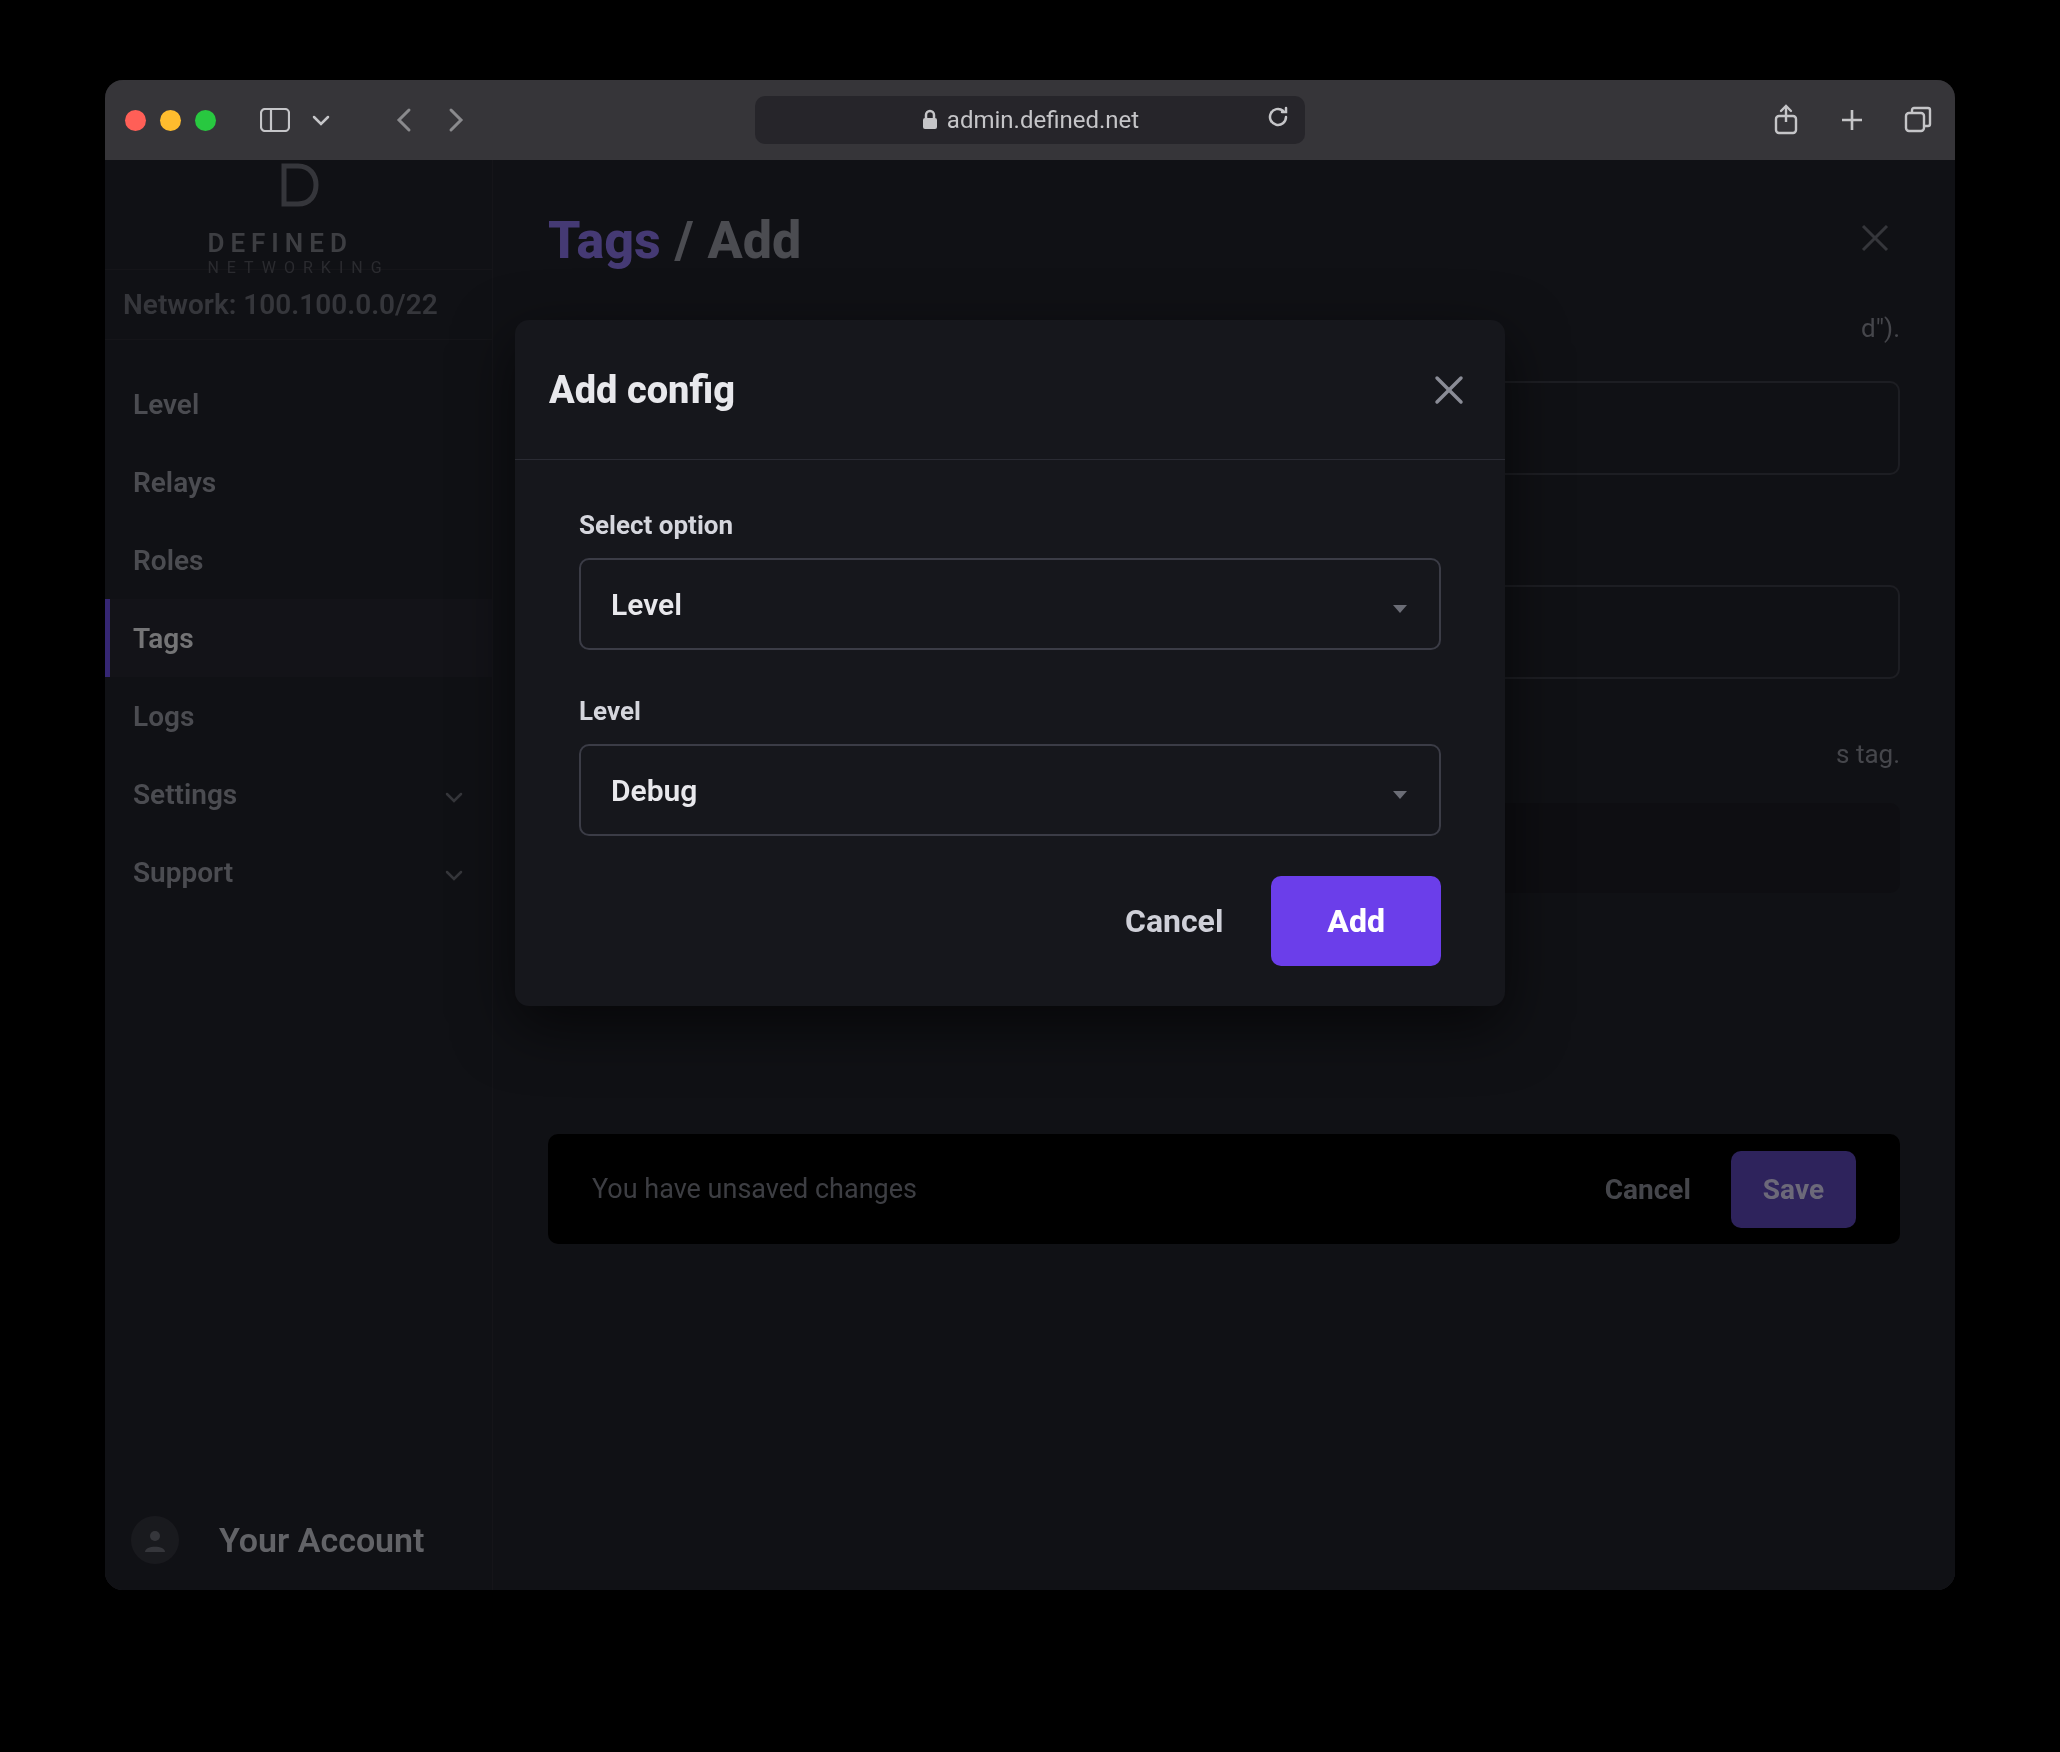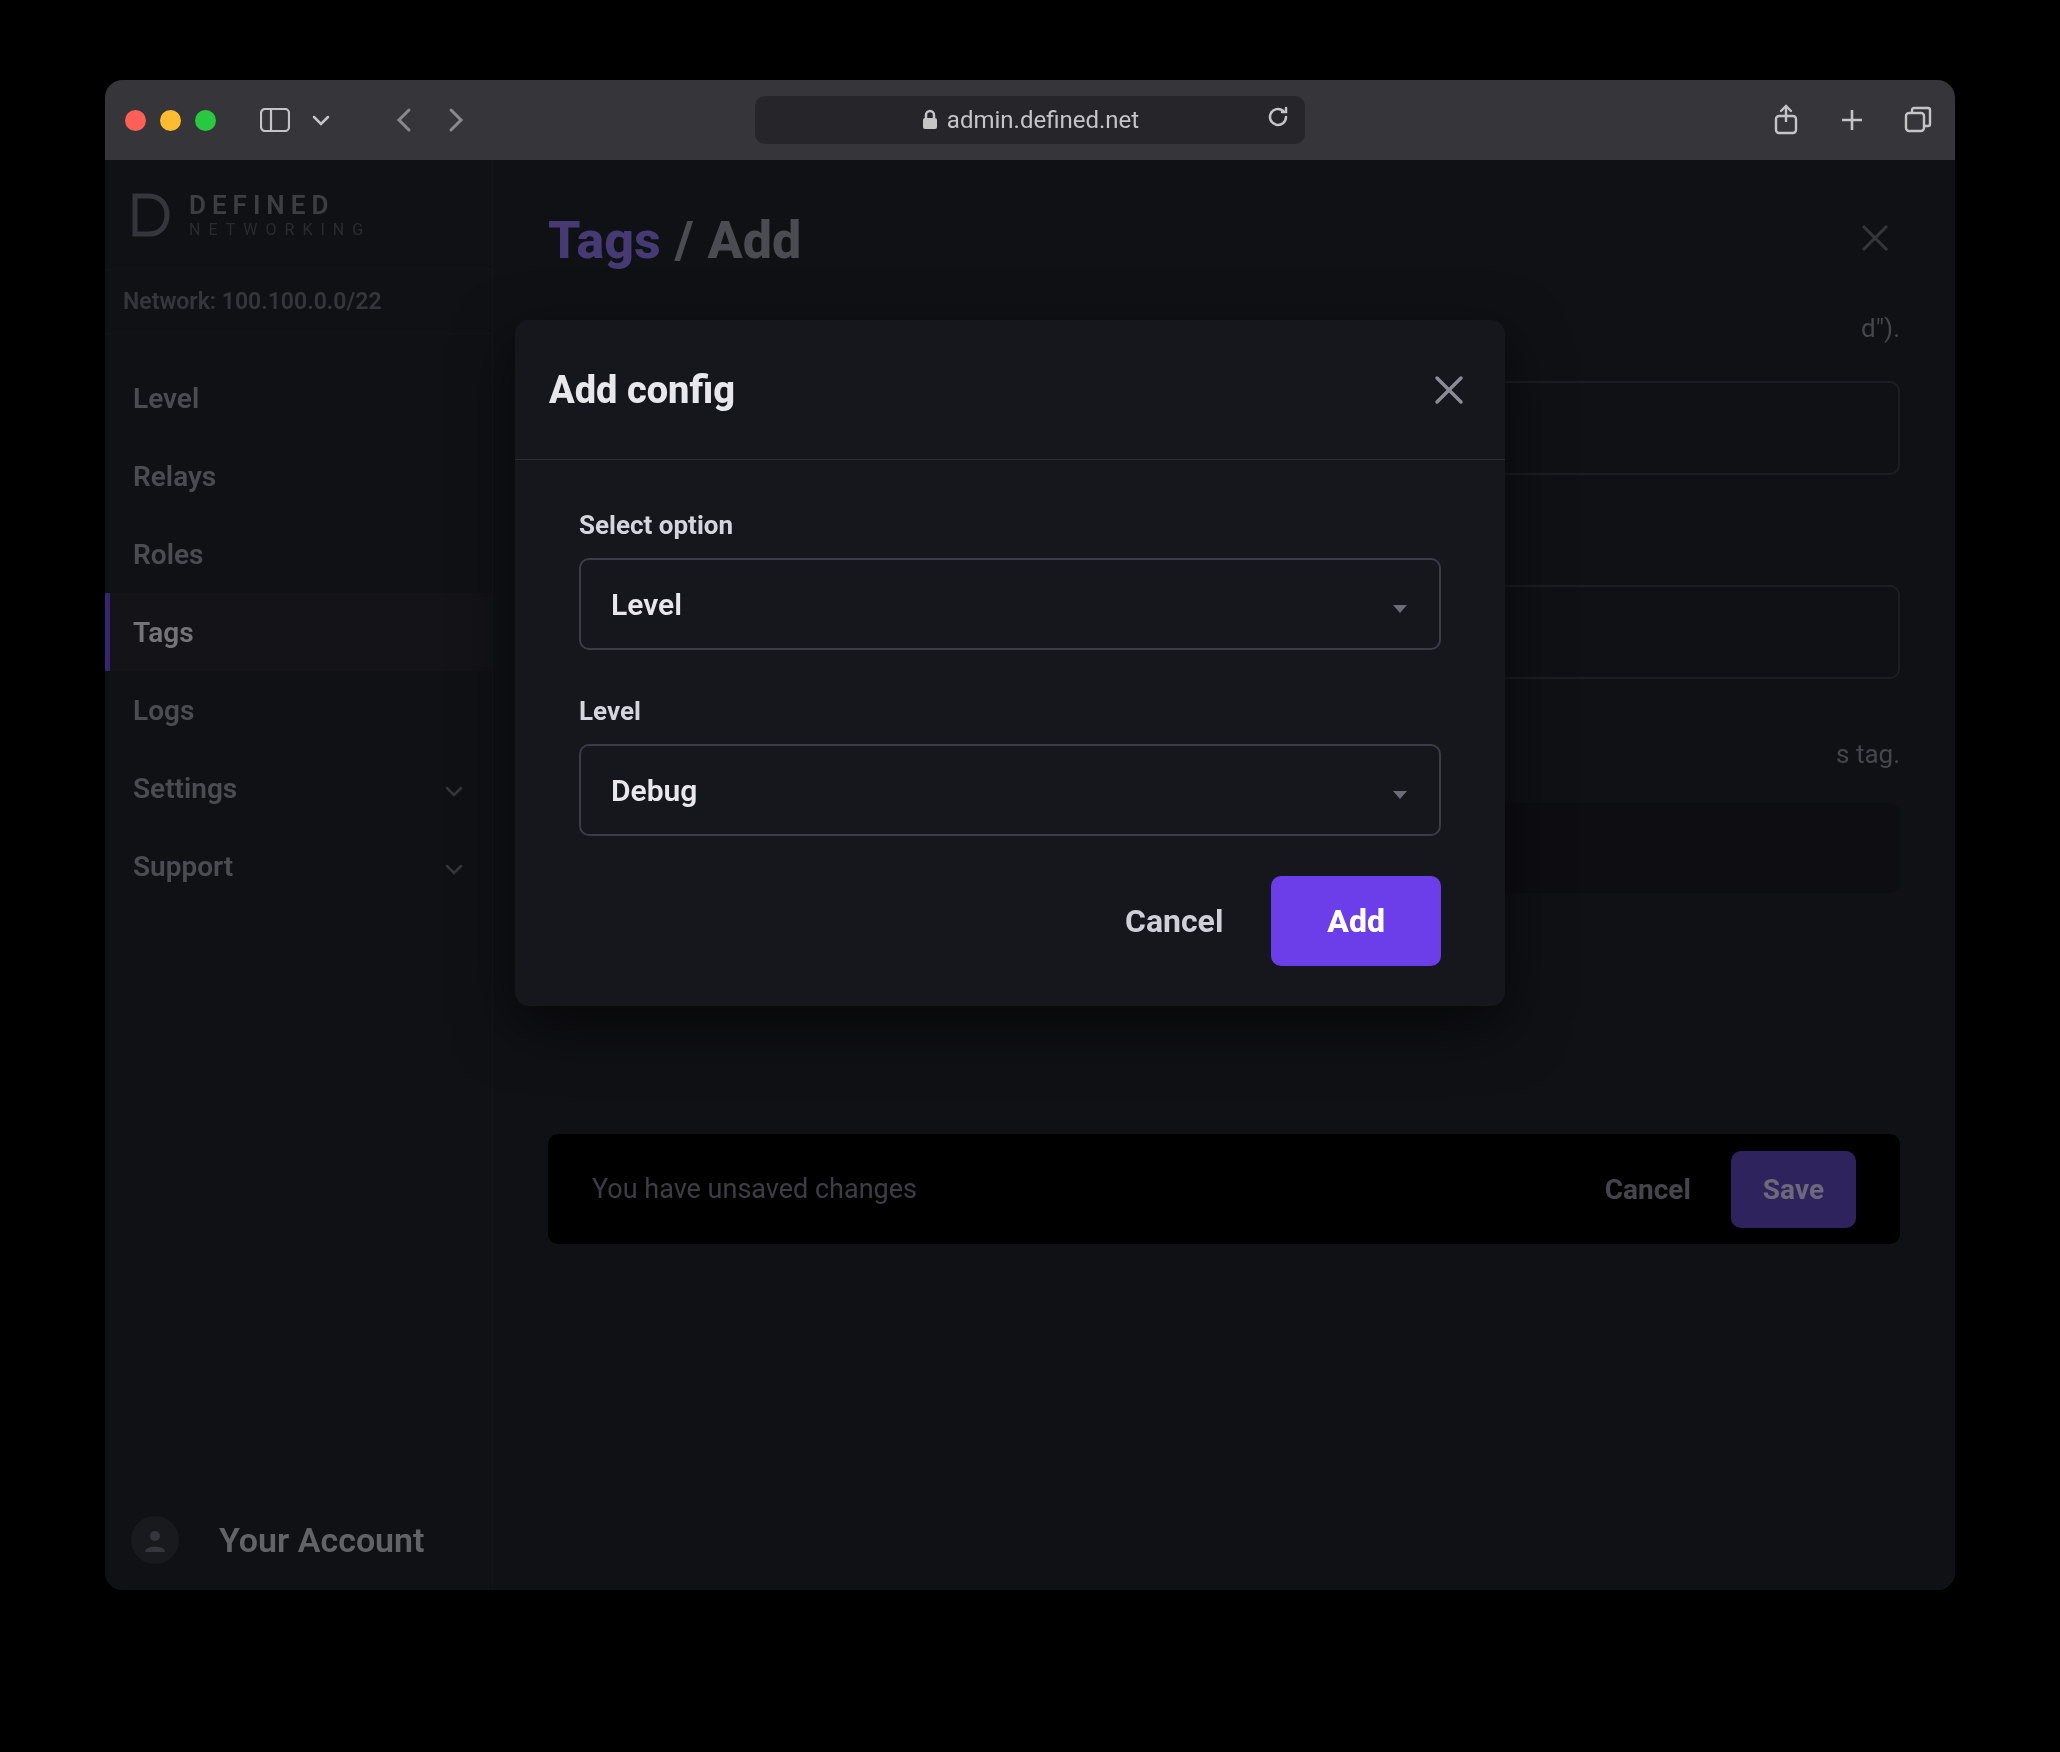--- a/index.html
+++ b/index.html
@@ -108,22 +108,23 @@
       background: #21222a;
       border-right: 1px solid #2a2b33;
       display: flex;
       flex-direction: column;
     }
     .brand {
       height: 110px;
       display: flex;
       align-items: center;
       gap: 18px;
-      padding: 0 24px;
+      padding: 0 36px;
       border-bottom: 1px solid #2a2b33;
+      flex-direction: column;
     }
     .brand-logo {
       width: 42px; height: 50px;
       color: #6b6d76;
     }
     .brand-text {
       display: flex; flex-direction: column;
       color: #6b6d76;
     }
     .brand-text .line1 {
@@ -132,21 +133,21 @@
       letter-spacing: 6px;
       color: #7a7c85;
     }
     .brand-text .line2 {
       font-size: 16px;
       letter-spacing: 8px;
       color: #55565f;
     }
     .network-line {
       padding: 18px 18px;
-      font-size: 23px;
+      font-size: 28px;
       color: #6b6d76;
       font-weight: 600;
       border-bottom: 1px solid #2a2b33;
     }
     .nav {
       display: flex;
       flex-direction: column;
       padding-top: 25px;
     }
     .nav-item {

